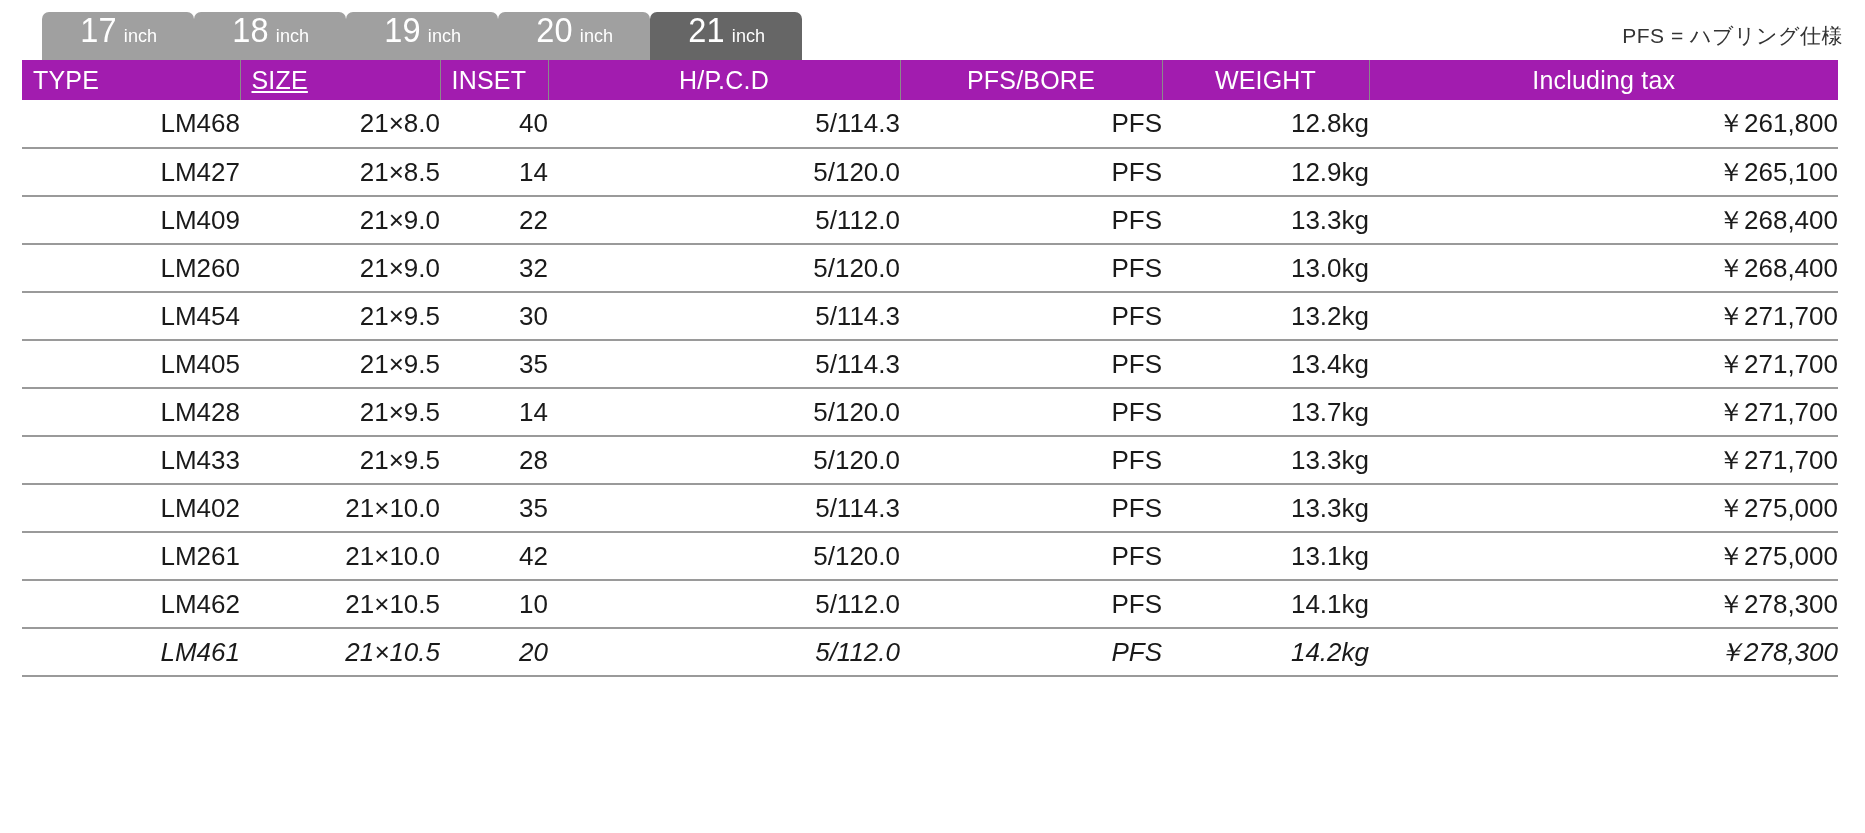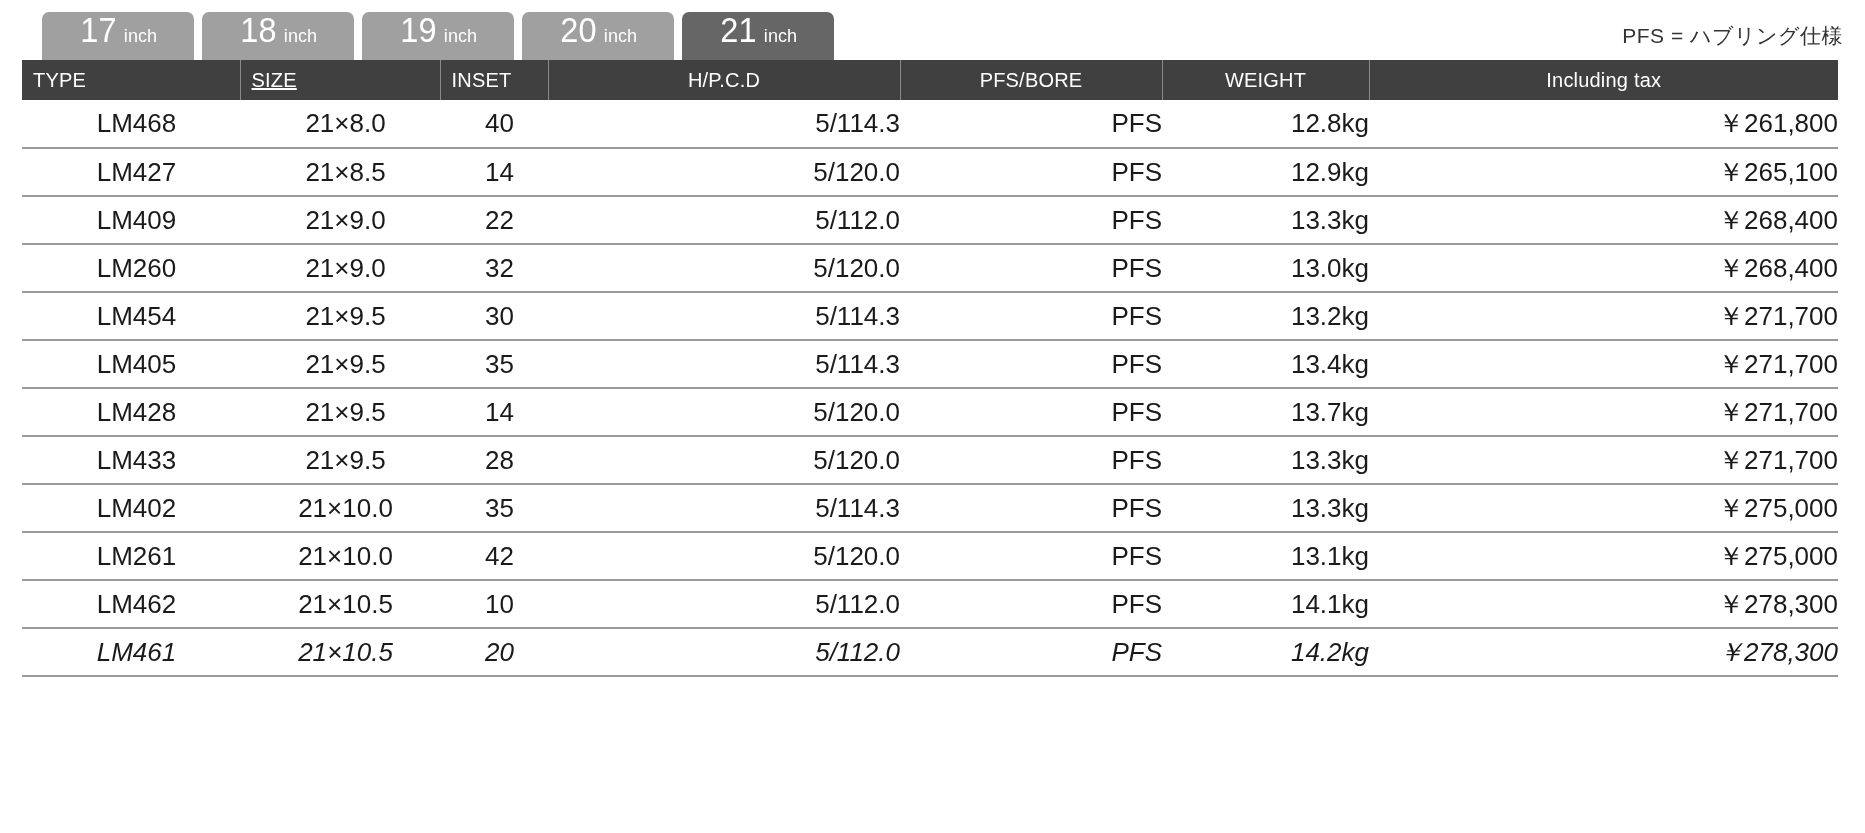--- a/index.html
+++ b/index.html
@@ -18,21 +18,21 @@
     height: 833px;
     padding: 0 22px;
   }
 
   
   .tabstrip {
     position: relative;
     height: 60px;
     display: flex;
     align-items: flex-end;
-    gap: 8px;
+    gap: 0;
     padding-left: 20px;
   }
 
   .tab {
     width: 152px;
     height: 48px;
     border-radius: 7px 7px 0 0;
     background: #a0a0a0;
     color: #ffffff;
     display: flex;
@@ -70,24 +70,24 @@
 
   
   table.spec {
     width: 1816px;
     border-collapse: collapse;
     table-layout: fixed;
     margin-top: 0px;
   }
 
   table.spec thead th {
-    background: #404040;
+    background: #a21caf;
     color: #ffffff;
     font-weight: 400;
-    font-size: 20px;
+    font-size: 25px;
     height: 40px;
     line-height: 40px;
     padding: 0;
     vertical-align: middle;
     border-left: 1px solid #8a8a8a;
     letter-spacing: 0.2px;
   }
   table.spec thead th:first-child { border-left: none; }
 
   table.spec thead th.l { text-align: left; padding-left: 11px; }
@@ -95,21 +95,21 @@
 
   table.spec tbody td {
     font-size: 26px;
     color: #1a1a1a;
     height: 48px;
     padding: 0;
     vertical-align: middle;
     border-bottom: 2px solid #9a9a9a;
     white-space: nowrap;
   }
-  table.spec tbody td.l { text-align: center; padding-left: 11px; }
+  table.spec tbody td.l { text-align: right; padding-left: 11px; }
   table.spec tbody td.c { text-align: right; }
   table.spec tbody tr:last-child td { border-bottom: 2px solid #9a9a9a; font-style: italic; }
 
   .cw-type  { width: 218px; }
   .cw-size  { width: 200px; text-decoration: underline; }
   .cw-inset { width: 108px; }
   .cw-pcd   { width: 352px; }
   .cw-pfs   { width: 262px; }
   .cw-weight{ width: 207px; }
   .cw-price { width: 469px; }

